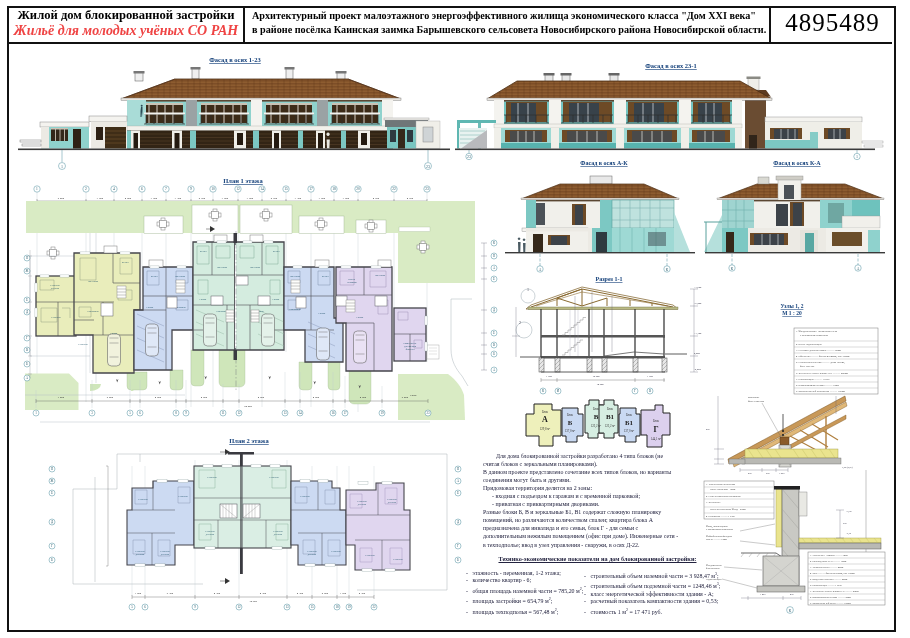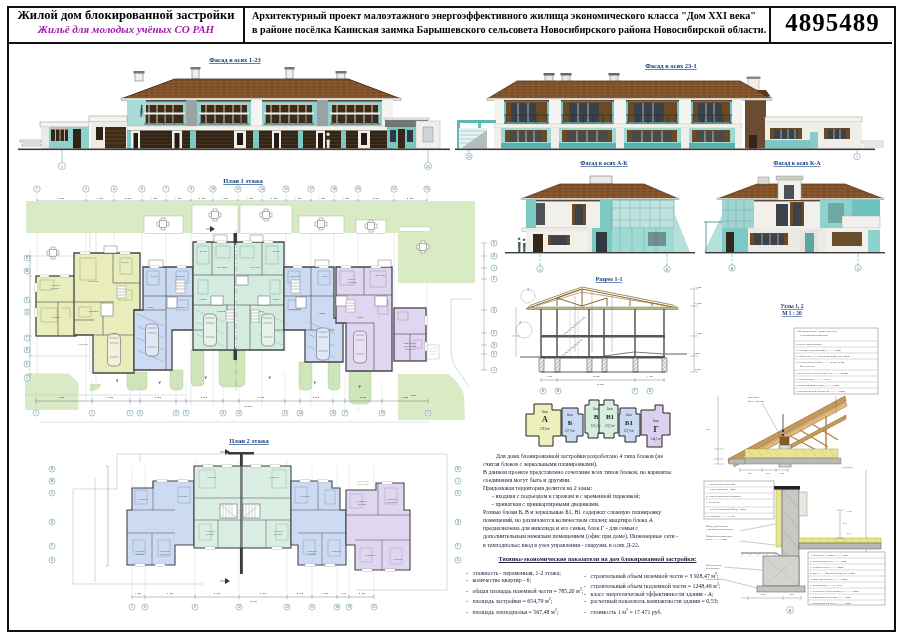--- a/index.html
+++ b/index.html
@@ -14,25 +14,25 @@
 <div class="abs" style="left:7px;top:6px;width:885px;height:622px;border:2px solid #111;"></div>
 
 <div class="abs" style="left:9px;top:42px;width:883px;height:2px;background:#111;"></div>
 
 <div class="abs" style="left:243px;top:8px;width:2px;height:34px;background:#111;"></div>
 
 <div class="abs" style="left:769px;top:8px;width:2px;height:34px;background:#111;"></div>
 
 <div class="abs" style="left:11px;top:8px;width:230px;text-align:center;font-size:12.6px;font-weight:bold;color:#000;white-space:nowrap;">Жилой дом блокированной застройки</div>
 
-<div class="abs" style="left:11px;top:23px;width:230px;text-align:center;font-size:11px;font-weight:bold;font-style:italic;color:#a21caf;white-space:nowrap;">Жильё для молодых учёных СО РАН</div>
+<div class="abs" style="left:11px;top:23px;width:230px;text-align:center;font-size:14px;font-weight:bold;font-style:italic;color:#ef4444;white-space:nowrap;">Жильё для молодых учёных СО РАН</div>
 
 <div class="abs" style="left:252px;top:9px;width:520px;font-size:10.2px;font-weight:bold;color:#000;line-height:1.35;white-space:nowrap;">Архитектурный проект малоэтажного энергоэффективного жилища экономического класса "Дом XXI века"<br>в районе посёлка Каинская заимка Барышевского сельсовета Новосибирского района Новосибирской области.</div>
 
-<div class="abs" style="left:771px;top:9px;width:123px;text-align:center;font-size:25px;font-weight:bold;color:#000;letter-spacing:1px;">4895489</div>
+<div class="abs" style="left:771px;top:9px;width:123px;text-align:center;font-size:25px;font-weight:normal;color:#000;letter-spacing:1px;">4895489</div>
 
 <svg class="abs" style="left:0;top:0;" width="910" height="638" viewBox="0 0 910 638">
 <defs>
  <linearGradient id="roofg" x1="0" y1="0" x2="0" y2="1">
    <stop offset="0" stop-color="#9a6436"></stop>
           <stop offset="1" stop-color="#6e431f"></stop>
  </linearGradient>
  <pattern id="rooftex" width="6" height="3" patternUnits="userSpaceOnUse">
    <rect width="6" height="3" fill="#7d4e27"></rect>
    <path d="M0 0h6M0 1.5h6" stroke="#9c6a38" stroke-width="0.5"></path>

